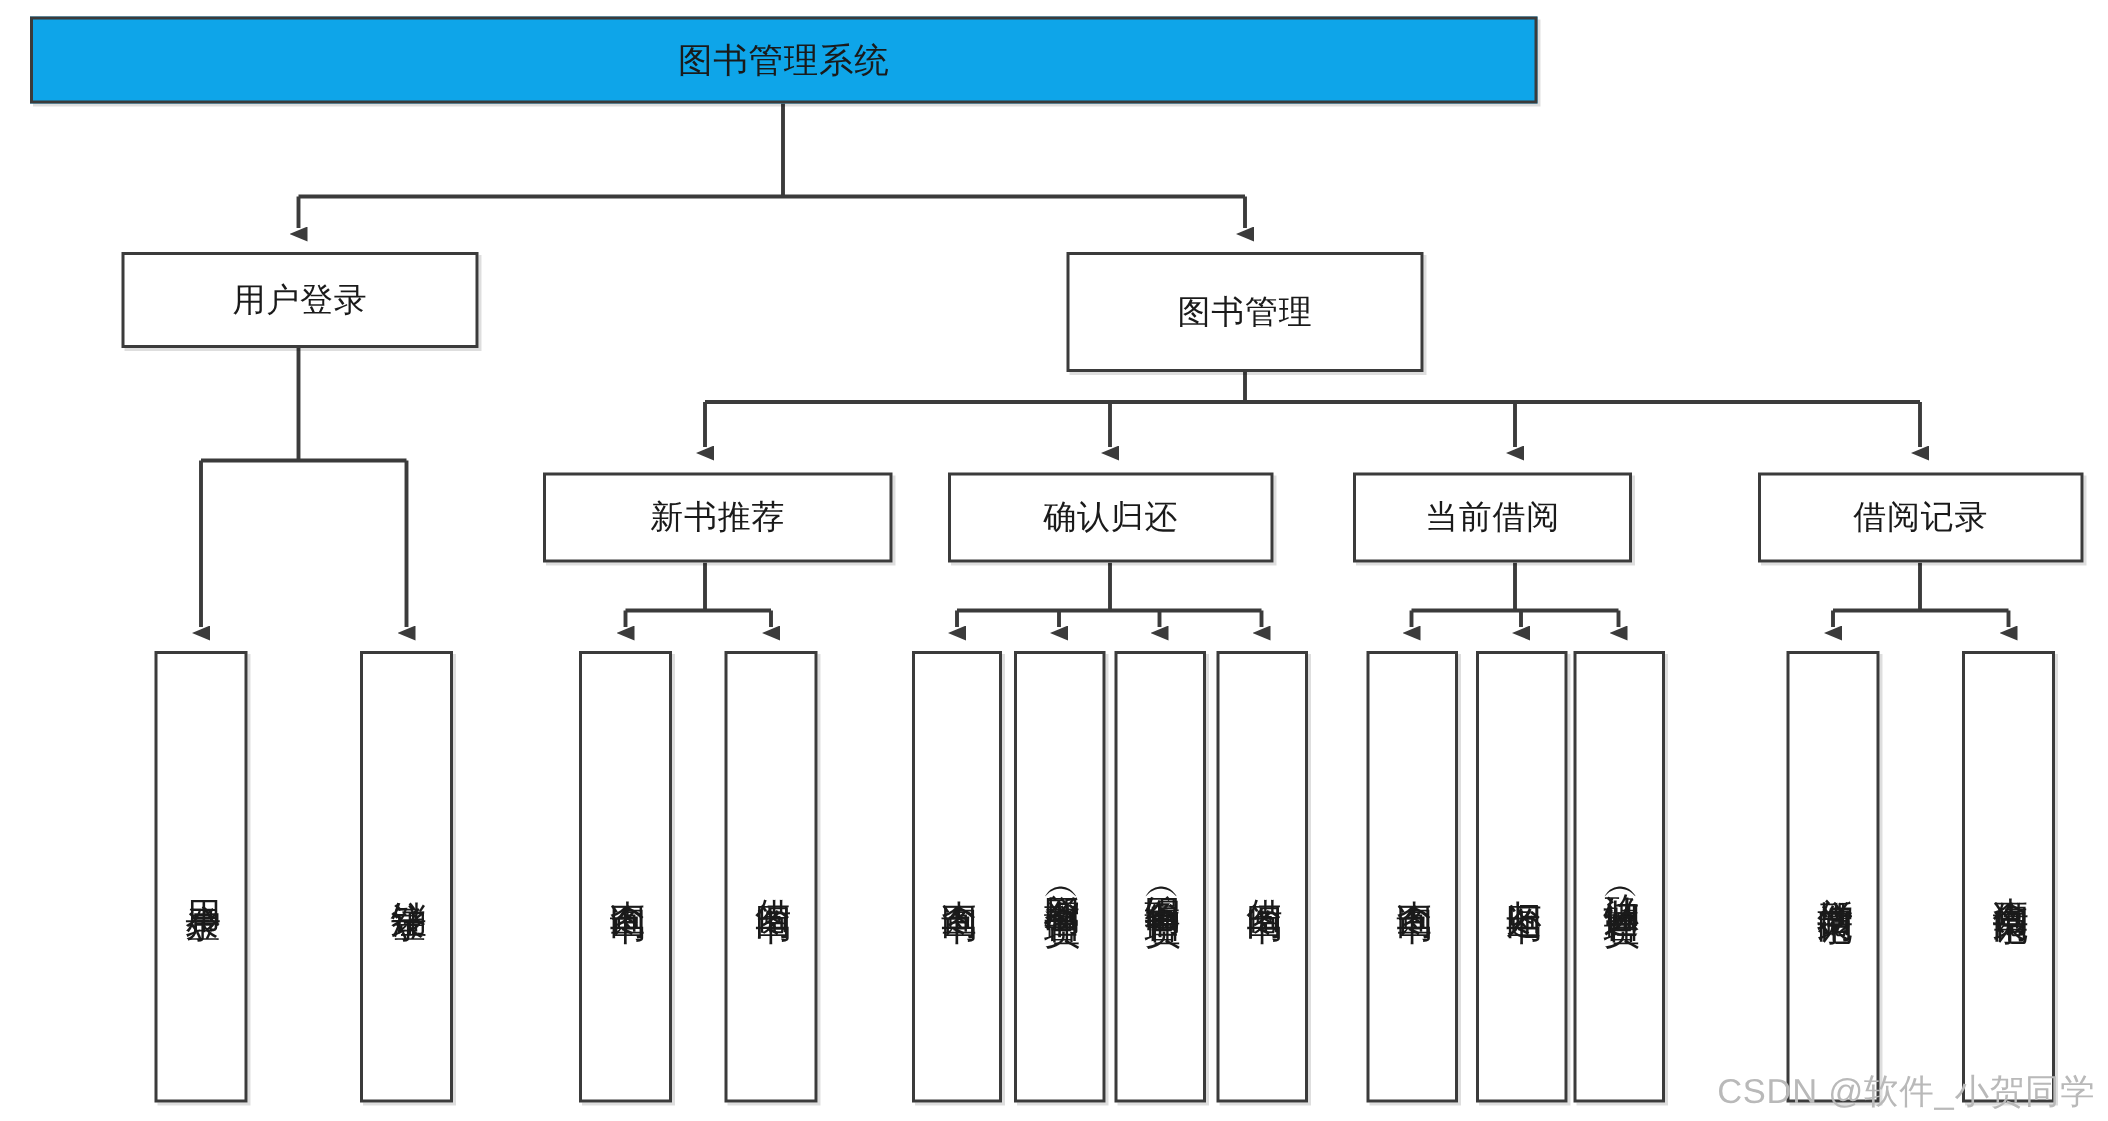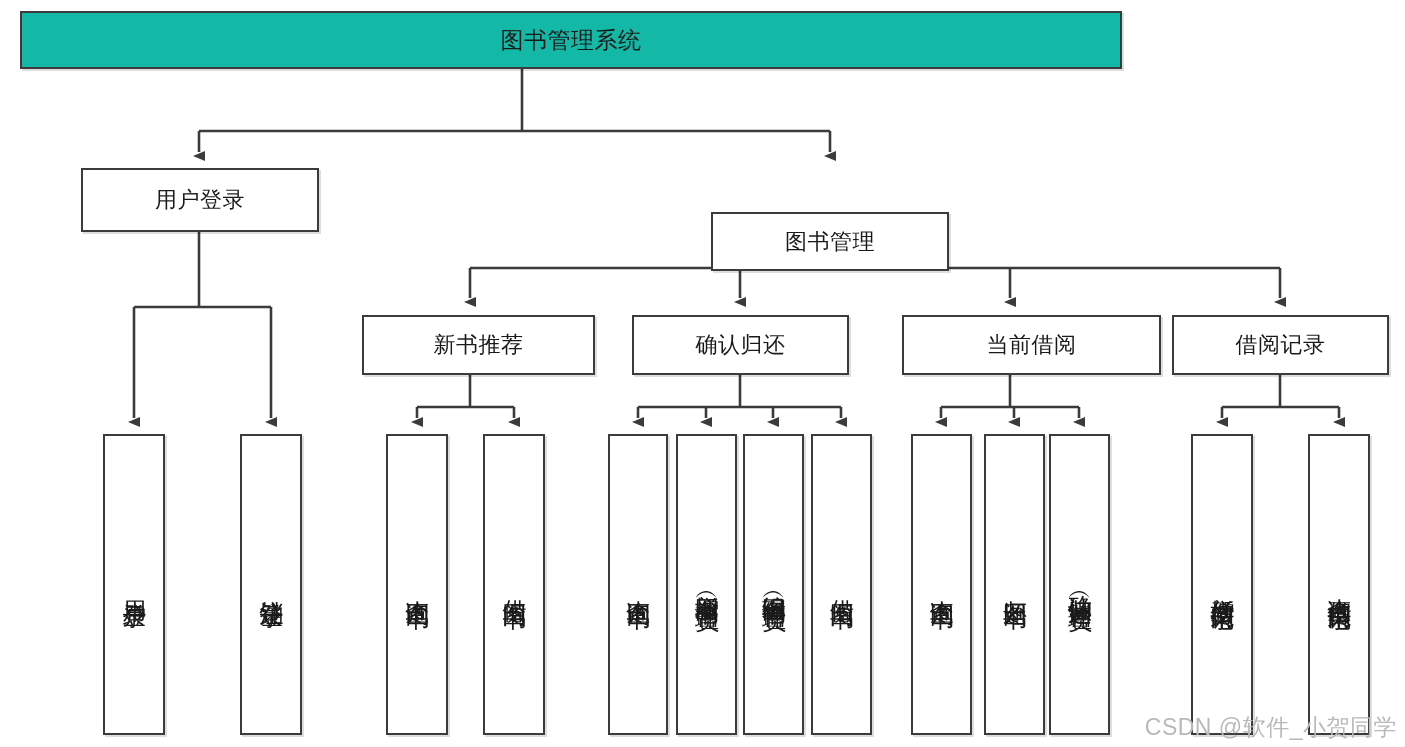--- a/index.html
+++ b/index.html
@@ -125,38 +125,38 @@
       <path d="M1014,407 L1014,418" marker-end="url(#arrow)"></path>
       <path d="M1079,407 L1079,418" marker-end="url(#arrow)"></path>
 
       <path d="M1280,375 L1280,407"></path>
       <path d="M1222,407 L1339,407"></path>
       <path d="M1222,407 L1222,418" marker-end="url(#arrow)"></path>
       <path d="M1339,407 L1339,418" marker-end="url(#arrow)"></path>
     </g>
   </svg>
 
-  <div class="node root horizontal" style="left: 20px; top: 11px; width: 1102px; height: 58px; border-color: rgb(59, 59, 59); background: #14b8a6; color: rgb(26, 26, 26);">
+  <div class="node root horizontal" style="left: 20px; top: 11px; width: 1005px; height: 58px; border-color: rgb(59, 59, 59); background: #0ea5e9; color: rgb(26, 26, 26);">
     <span class="node-label">图书管理系统</span>
   </div>
 
   <div class="node horizontal" style="left: 81px; top: 168px; width: 238px; height: 64px; border-color: rgb(59, 59, 59); background: rgb(255, 255, 255); color: rgb(26, 26, 26);">
     <span class="node-label">用户登录</span>
   </div>
-  <div class="node horizontal" style="left: 711px; top: 168px; width: 238px; height: 59px; border-color: rgb(59, 59, 59); background: rgb(255, 255, 255); color: rgb(26, 26, 26); margin-top: 44px;">
+  <div class="node horizontal" style="left: 711px; top: 168px; width: 238px; height: 80px; border-color: rgb(59, 59, 59); background: rgb(255, 255, 255); color: rgb(26, 26, 26);">
     <span class="node-label">图书管理</span>
   </div>
 
   <div class="node horizontal" style="left: 362px; top: 315px; width: 233px; height: 60px; border-color: rgb(59, 59, 59); background: rgb(255, 255, 255); color: rgb(26, 26, 26);">
     <span class="node-label">新书推荐</span>
   </div>
   <div class="node horizontal" style="left: 632px; top: 315px; width: 217px; height: 60px; border-color: rgb(59, 59, 59); background: rgb(255, 255, 255); color: rgb(26, 26, 26);">
     <span class="node-label">确认归还</span>
   </div>
-  <div class="node horizontal" style="left: 902px; top: 315px; width: 259px; height: 60px; border-color: rgb(59, 59, 59); background: rgb(255, 255, 255); color: rgb(26, 26, 26); text-align: center;">
+  <div class="node horizontal" style="left: 902px; top: 315px; width: 186px; height: 60px; border-color: rgb(59, 59, 59); background: rgb(255, 255, 255); color: rgb(26, 26, 26); text-align: center;">
     <span class="node-label">当前借阅</span>
   </div>
   <div class="node horizontal" style="left: 1172px; top: 315px; width: 217px; height: 60px; border-color: rgb(59, 59, 59); background: rgb(255, 255, 255); color: rgb(26, 26, 26);">
     <span class="node-label">借阅记录</span>
   </div>
 
   <div class="node leaf" style="left: 103px; top: 434px; width: 62px; height: 301px; border-color: rgb(59, 59, 59); background: rgb(255, 255, 255); color: rgb(26, 26, 26);">
     <span class="node-label">用户登录</span>
   </div>
   <div class="node leaf" style="left: 240px; top: 434px; width: 62px; height: 301px; border-color: rgb(59, 59, 59); background: rgb(255, 255, 255); color: rgb(26, 26, 26);">

